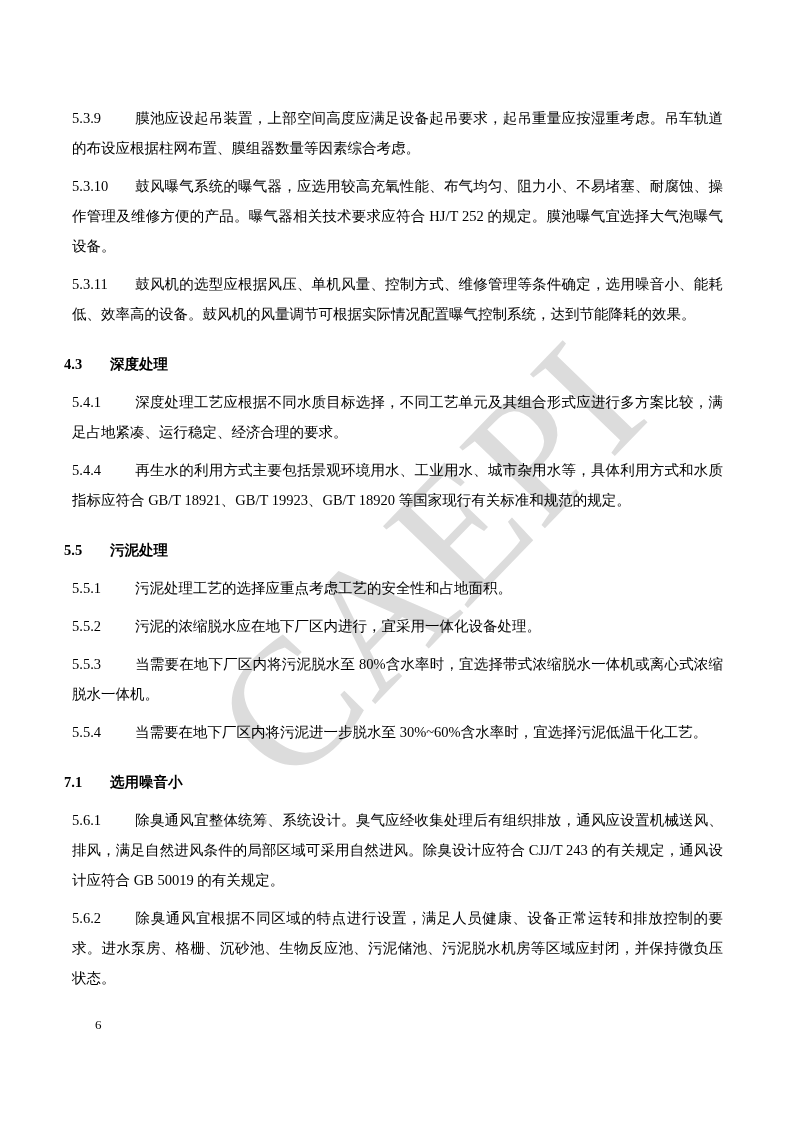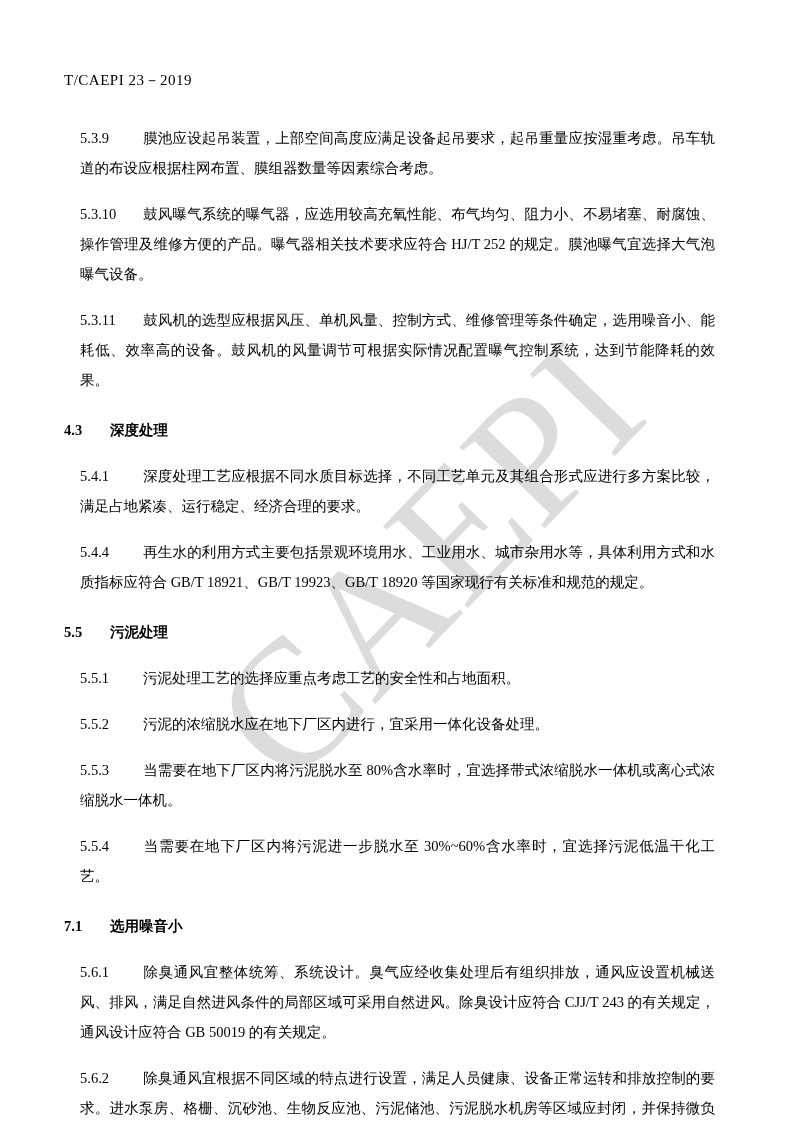--- a/index.html
+++ b/index.html
@@ -45,21 +45,21 @@
   }
   .content {
     position: relative;
     z-index: 1;
     margin-top: 33px;
     font-size: 14.5px;
     line-height: 30px;
     text-align: justify;
   }
   .para {
-    margin: 16px;
+    margin: 8px;
   }
   .num {
     display: inline-block;
     min-width: 63px;
   }
   .heading {
     margin: 20px 0 0 0;
     font-size: 14.5px;
     line-height: 30px;
     font-weight: bold;
@@ -74,21 +74,20 @@
     padding-left: 31px;
     font-size: 13px;
     line-height: 20px;
   }
 </style>
 </head>
 <body>
 
 <div class="page">
 
-  <div class="doc-header">T/CAEPI 23－2019</div>
 
   <div class="watermark">CAEPI</div>
 
   <main class="content">
 
     <p class="para"><span class="num">5.3.9</span><span>膜池应设起吊装置，上部空间高度应满足设备起吊要求，起吊重量应按湿重考虑。吊车轨道的布设应根据柱网布置、膜组器数量等因素综合考虑。</span></p>
 
     <p class="para"><span class="num">5.3.10</span><span>鼓风曝气系统的曝气器，应选用较高充氧性能、布气均匀、阻力小、不易堵塞、耐腐蚀、操作管理及维修方便的产品。曝气器相关技术要求应符合 HJ/T 252 的规定。膜池曝气宜选择大气泡曝气设备。</span></p>
 
     <p class="para"><span class="num">5.3.11</span><span>鼓风机的选型应根据风压、单机风量、控制方式、维修管理等条件确定，选用噪音小、能耗低、效率高的设备。鼓风机的风量调节可根据实际情况配置曝气控制系统，达到节能降耗的效果。</span></p>

